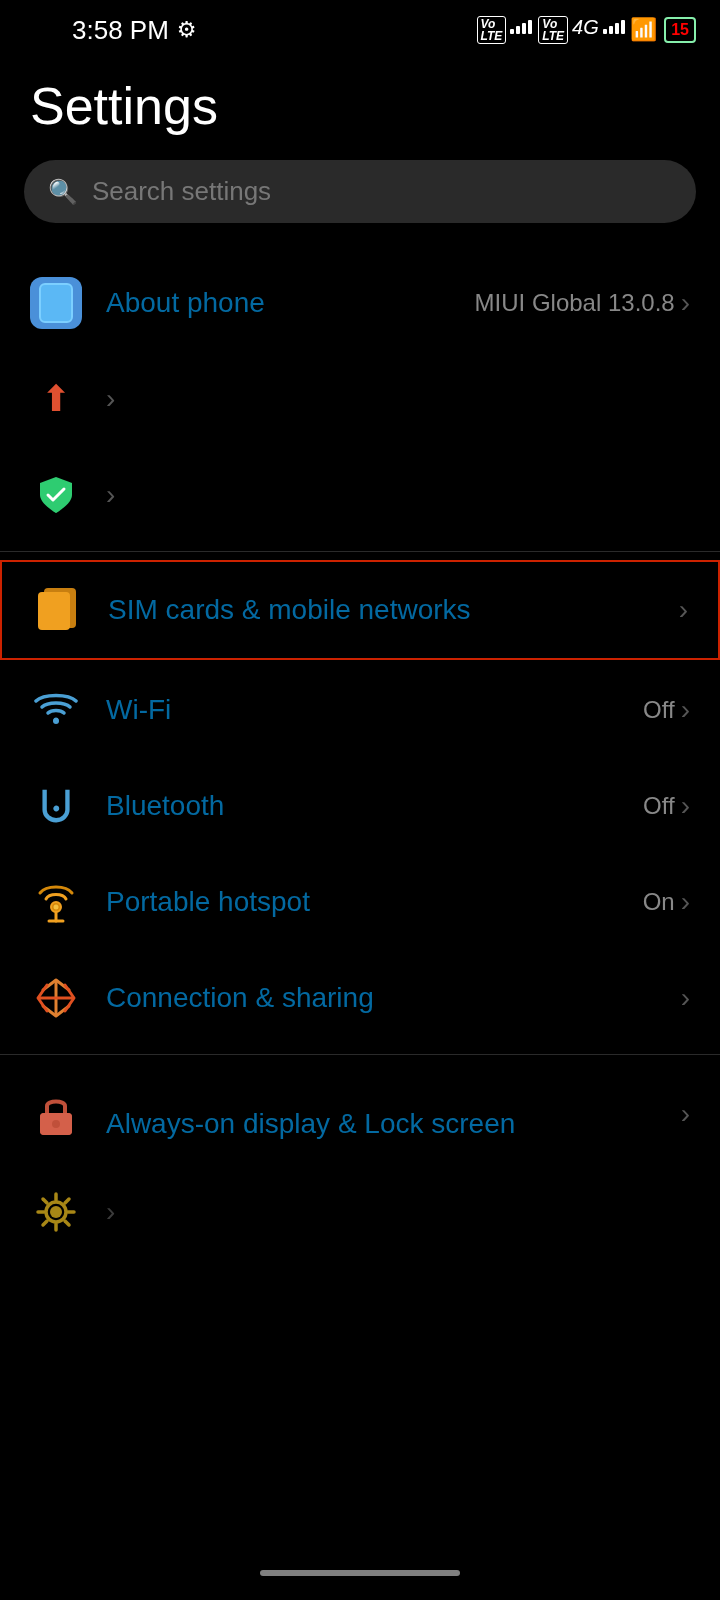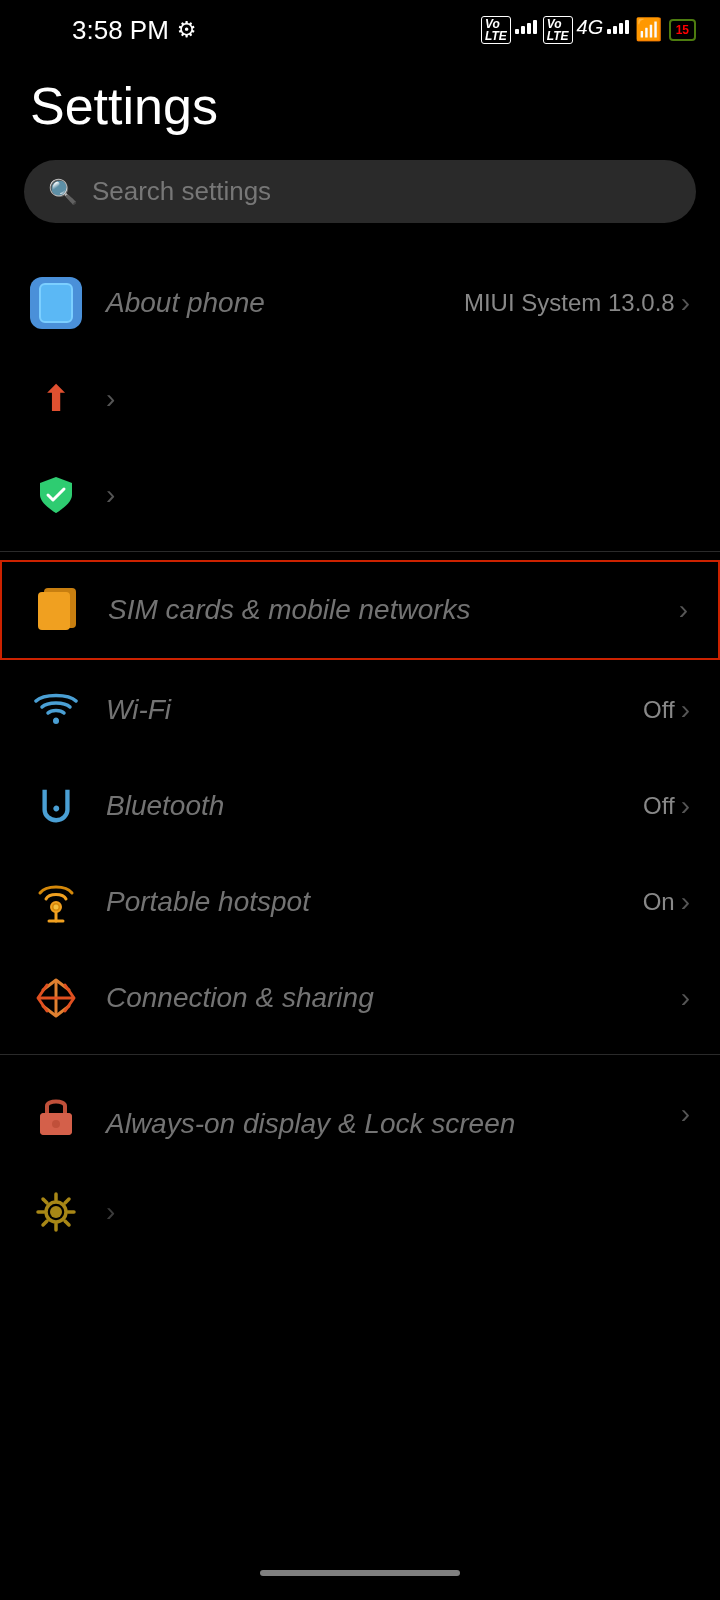--- a/index.html
+++ b/index.html
@@ -60,24 +60,24 @@
     }
     .signal-bars span {
       background: #fff;
       width: 4px;
       border-radius: 1px;
     }
     .wifi-icon {
       font-size: 22px;
     }
     .battery-badge {
-      border: 2px solid #4d7c0f;
+      border: 2px solid #86efac;
       border-radius: 4px;
       padding: 2px 5px;
-      font-size: 12px;
+      font-size: 16px;
       font-weight: 700;
       color: red;
       display: flex;
       align-items: flex-start;
       gap: 2px;
     }
 
     
     .page-title {
       font-size: 52px;
@@ -168,22 +168,21 @@
 
     .item-content {
       flex: 1;
       display: flex;
       flex-direction: column;
       justify-content: center;
     }
     .item-title {
       font-size: 28px;
       font-weight: 500;
-      color: #737373;
-      font-style: italic;
+      color: #0369a1;
     }
     .item-right {
       display: flex;
       align-items: center;
       gap: 6px;
       color: #777;
       font-size: 24px;
     }
     .chevron {
       font-size: 28px;
@@ -327,21 +326,21 @@
 <div class="settings-list">
 
   <div class="settings-item">
     <div class="item-icon blue-phone">
       <div class="phone-rect"></div>
     </div>
     <div class="item-content">
       <span class="item-title">About phone</span>
     </div>
     <div class="item-right">
-      <span style="color:#888;font-size:24px;">MIUI System 13.0.8</span>
+      <span style="color:#888;font-size:24px;">MIUI Global 13.0.8</span>
       <span class="chevron">›</span>
     </div>
   </div>
 
   <div class="settings-item">
     <div class="item-icon arrow-up">
       <span class="arrow-up-icon">⬆</span>
     </div>
     <div class="item-right">
       <span class="chevron">›</span>

